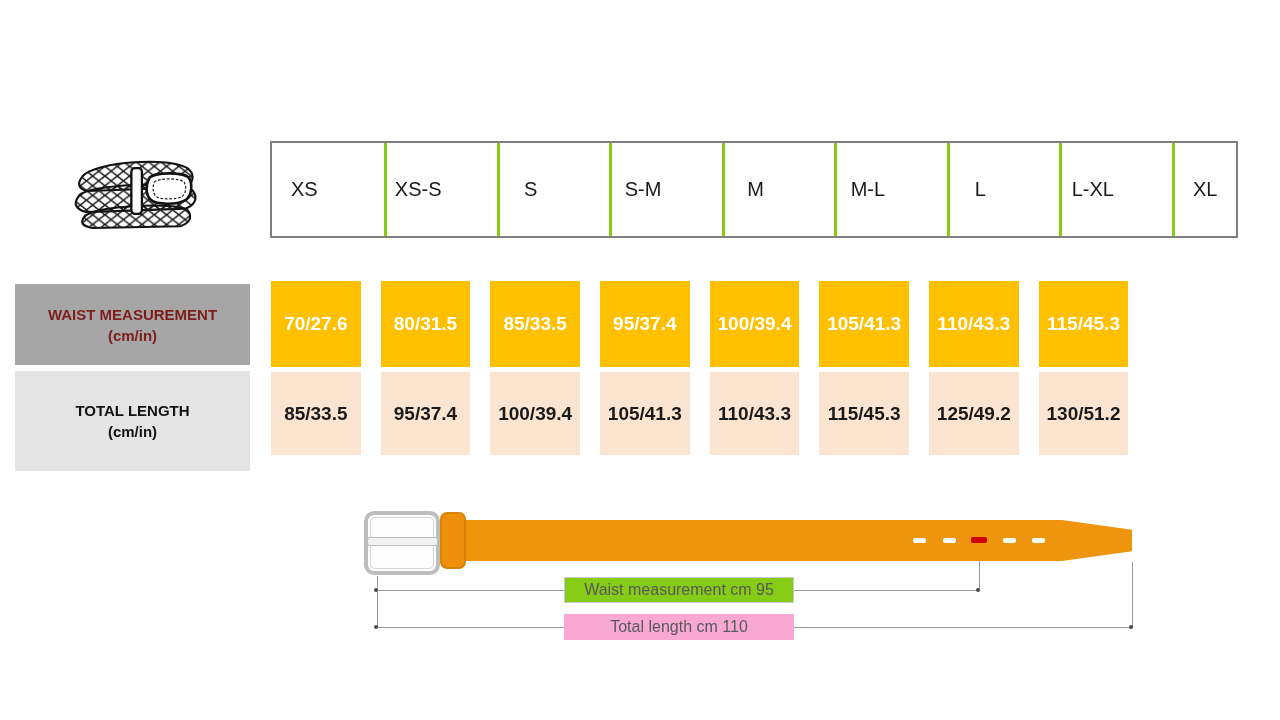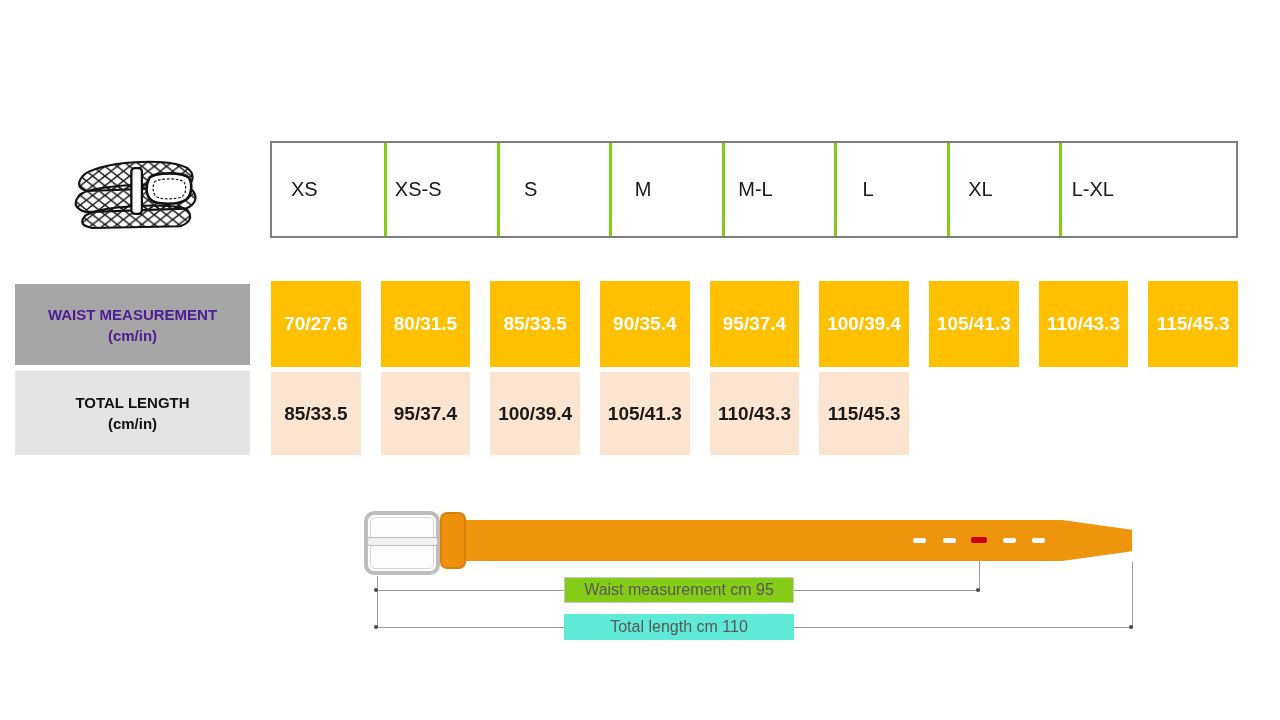--- a/index.html
+++ b/index.html
@@ -13,22 +13,22 @@
   .size-header { position: absolute; left: 270px; top: 141px; width: 968px; height: 97px;
                  border: 2px solid #7f7f7f; display: grid; grid-template-columns: repeat(9, 1fr); background:#fff;gap:48px; }
   .size-header .hcell { display: flex; align-items: center; justify-content: center;
                         font-size: 20px; color: #1a1a1a; border-left: 3px solid #84cc16; }
   .size-header .hcell:first-child { border-left: none; }
 
   
   .rowlabel { position: absolute; left: 15px; width: 235px; display: flex; flex-direction: column;
               align-items: center; justify-content: center; text-align: center;
               font-weight: bold; font-size: 15px; line-height: 1.4; }
-  .rowlabel.waist { top: 284px; height: 81px; background: #A6A6A6; color: #4c1d95; }
-  .rowlabel.length { top: 371px; height: 84px; background: #E4E4E4; color: #111111; }
+  .rowlabel.waist { top: 284px; height: 81px; background: #A6A6A6; color: #7f1d1d; }
+  .rowlabel.length { top: 371px; height: 100px; background: #E4E4E4; color: #111111; }
 
   
   .datarow { position: absolute; left: 271px; width: 967px; display: grid;
              grid-template-columns: repeat(9, 1fr); gap: 20px; }
   .datarow.waist { top: 281px; height: 86px; }
   .datarow.length { top: 372px; height: 83px; }
   .datarow .dcell { display: flex; align-items: center; justify-content: center;
                     font-weight: bold; font-size: 19px; }
   .datarow.waist .dcell { background: #FFC000; color: #ffffff; }
   .datarow.length .dcell { background: #FBE5D0; color: #1a1a1a; }
@@ -54,21 +54,21 @@
 
   .mline { position: absolute; background: #9A9A9A; z-index: 0; }
   .mline.h { height: 1px; }
   .mline.v { width: 1px; }
   .enddot { position: absolute; width: 4px; height: 4px; border-radius: 50%; background: #4a4a4a; z-index: 2; }
 
   .caption-box { position: absolute; left: 564px; top: 577px; width: 230px; height: 26px; z-index: 6;
                  background: #84cc16; border: 1px solid #C8C8C8; display: flex; align-items: center;
                  justify-content: center; font-size: 16px; color: #595959; }
   .caption-plain { position: absolute; left: 564px; top: 614px; width: 230px; height: 26px; z-index: 6;
-                   background: #5eead4; display: flex; align-items: center; justify-content: center;
+                   background: #f9a8d4; display: flex; align-items: center; justify-content: center;
                    font-size: 16px; color: #595959; }
 </style>
 </head>
 <body>
 
 <div class="belt-icon-wrap">
   <svg width="132" height="90" viewBox="0 0 150 100" xmlns="http://www.w3.org/2000/svg">
     <defs>
       <pattern id="braid" width="14" height="11" patternUnits="userSpaceOnUse">
         <path d="M0,0 L7,5.5 L0,11 M14,0 L7,5.5 L14,11" stroke="#1a1a1a" stroke-width="1.7" fill="none"></path>
@@ -83,56 +83,58 @@
 
     <path d="M92,36 C96,28 134,28 138,36 C142,44 140,56 134,60 C126,66 100,66 94,60 C88,54 88,44 92,36 Z" fill="#ffffff" stroke="#111" stroke-width="3"></path>
     <path d="M98,40 C102,35 128,35 132,40 C135,45 134,53 130,56 C124,60 104,60 100,56 C96,52 96,45 98,40 Z" fill="none" stroke="#111" stroke-width="1.3" stroke-dasharray="3 2"></path>
   </svg>
 </div>
 
 <div class="size-header">
   <div class="hcell">XS</div>
   <div class="hcell">XS-S</div>
   <div class="hcell">S</div>
+  <div class="hcell">S-M</div>
   <div class="hcell">M</div>
   <div class="hcell">M-L</div>
   <div class="hcell">L</div>
+  <div class="hcell">L-XL</div>
   <div class="hcell">XL</div>
-  <div class="hcell">L-XL</div>
 </div>
 
 <div class="rowlabel waist">
   <span>WAIST MEASUREMENT</span>
   <span>(cm/in)</span>
 </div>
 
 <div class="datarow waist">
   <div class="dcell">70/27.6</div>
   <div class="dcell">80/31.5</div>
   <div class="dcell">85/33.5</div>
-  <div class="dcell">90/35.4</div>
   <div class="dcell">95/37.4</div>
   <div class="dcell">100/39.4</div>
   <div class="dcell">105/41.3</div>
   <div class="dcell">110/43.3</div>
   <div class="dcell">115/45.3</div>
 </div>
 
 <div class="rowlabel length">
   <span>TOTAL LENGTH</span>
   <span>(cm/in)</span>
 </div>
 
 <div class="datarow length">
   <div class="dcell">85/33.5</div>
   <div class="dcell">95/37.4</div>
   <div class="dcell">100/39.4</div>
   <div class="dcell">105/41.3</div>
   <div class="dcell">110/43.3</div>
   <div class="dcell">115/45.3</div>
+  <div class="dcell">125/49.2</div>
+  <div class="dcell">130/51.2</div>
 </div>
 
 <div>
   <div class="belt-strap"></div>
   <div class="belt-tip"></div>
   <div class="belt-loop"></div>
   <div class="buckle">
       <div class="buckle-inner"></div>
     </div>
   <div class="buckle-prong"></div>

